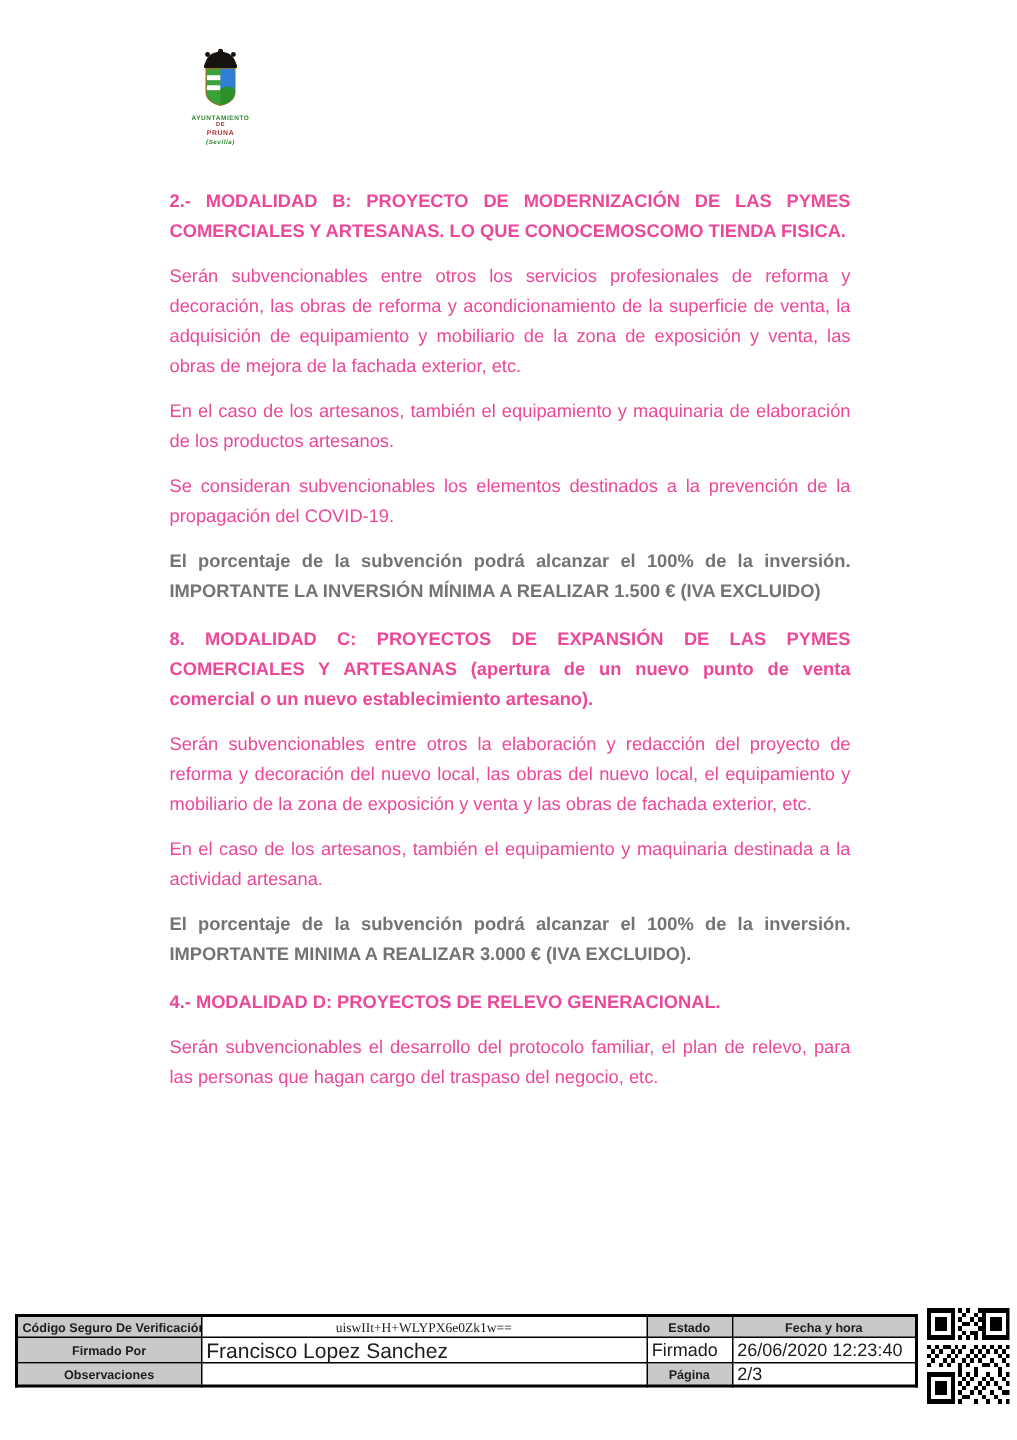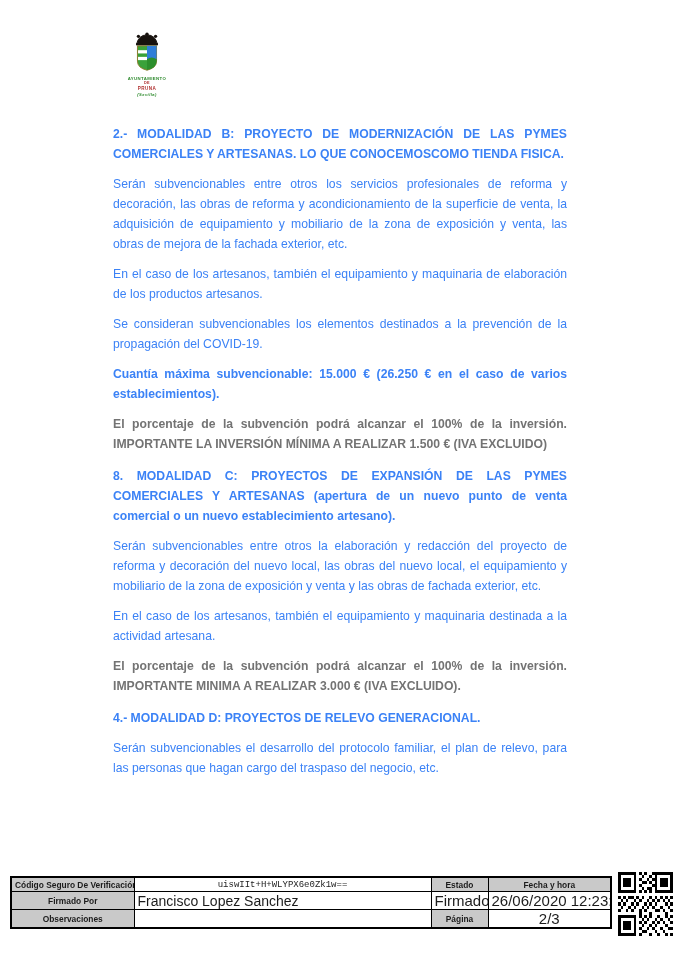--- a/index.html
+++ b/index.html
@@ -16,44 +16,44 @@
   .logo-line{line-height:1.25;letter-spacing:.4px;font-weight:bold;}
   .logo-line.l1{font-size:4.3px;color:#2e8b2e;}
   .logo-line.l2{font-size:3.8px;color:#b03030;}
   .logo-line.l3{font-size:4.6px;color:#b03030;}
   .logo-line.l4{font-size:4.1px;color:#2e8b2e;font-style:italic;}
 
   
   .content{position:absolute;left:113px;top:124px;width:454px;}
   .blk{
     margin:0 0 10px 0;font-size:12.2px;line-height:20px;
-    text-align:justify;color:#3b82f6;
+    text-align:justify;color:#ec4899;
   }
   .blk.heading{font-weight:bold;margin-top:12px;}
   .blk.heading:first-child{margin-top:0;}
   .blk.bold{font-weight:bold;}
   .blk.red{font-weight:bold;color:#737373;}
 
   
   .vtable{
     position:absolute;left:10px;top:876px;width:600px;
     border-collapse:collapse;table-layout:fixed;
     border:2px solid #000;font-size:9px;
   }
   .vtable td{
     border:1px solid #000;padding:0 3px;height:13px;
     overflow:hidden;white-space:nowrap;vertical-align:middle;
   }
   .vtable td.lbl{
     background:#c9c9c9;font-weight:bold;text-align:center;font-size:8.4px;
   }
   .vtable td.mono{
-    font-family:Liberation Mono, monospace;text-align:center;font-size:9px;
+    font-family:Liberation Serif, serif;text-align:center;font-size:9px;
   }
-  .vtable td.ctr{text-align:center;font-size:15px;}
+  .vtable td.ctr{text-align:left;font-size:12px;}
   .vtable td.val{font-size:14px;}
   .vtable tr.url-row td{height:24px;}
 
   
   .qr{position:absolute;left:618px;top:872px;width:55px;height:64px;}
   .qr svg{display:block;width:100%;height:100%;}
 </style>
 </head>
 <body>
 
@@ -81,21 +81,20 @@
     <div class="logo-line l2">DE</div>
     <div class="logo-line l3">PRUNA</div>
     <div class="logo-line l4">(Sevilla)</div>
   </div>
 
   <div class="content">
     <p class="blk heading">2.- MODALIDAD B: PROYECTO DE MODERNIZACIÓN DE LAS PYMES COMERCIALES Y ARTESANAS. LO QUE CONOCEMOSCOMO TIENDA FISICA.</p>
     <p class="blk">Serán subvencionables entre otros los servicios profesionales de reforma y decoración, las obras de reforma y acondicionamiento de la superficie de venta, la adquisición de equipamiento y mobiliario de la zona de exposición y venta, las obras de mejora de la fachada exterior, etc.</p>
     <p class="blk">En el caso de los artesanos, también el equipamiento y maquinaria de elaboración de los productos artesanos.</p>
     <p class="blk">Se consideran subvencionables los elementos destinados a la prevención de la propagación del COVID-19.</p>
-    <p class="blk bold">Cuantía máxima subvencionable: 15.000 € (26.250 € en el caso de varios establecimientos).</p>
     <p class="blk red">El porcentaje de la subvención podrá alcanzar el 100% de la inversión. IMPORTANTE LA INVERSIÓN MÍNIMA A REALIZAR 1.500 € (IVA EXCLUIDO)</p>
     <p class="blk heading">8. MODALIDAD C: PROYECTOS DE EXPANSIÓN DE LAS PYMES COMERCIALES Y ARTESANAS (apertura de un nuevo punto de venta comercial o un nuevo establecimiento artesano).</p>
     <p class="blk">Serán subvencionables entre otros la elaboración y redacción del proyecto de reforma y decoración del nuevo local, las obras del nuevo local, el equipamiento y mobiliario de la zona de exposición y venta y las obras de fachada exterior, etc.</p>
     <p class="blk">En el caso de los artesanos, también el equipamiento y maquinaria destinada a la actividad artesana.</p>
     <p class="blk red">El porcentaje de la subvención podrá alcanzar el 100% de la inversión. IMPORTANTE MINIMA A REALIZAR 3.000 € (IVA EXCLUIDO).</p>
     <p class="blk heading">4.- MODALIDAD D: PROYECTOS DE RELEVO GENERACIONAL.</p>
     <p class="blk">Serán subvencionables el desarrollo del protocolo familiar, el plan de relevo, para las personas que hagan cargo del traspaso del negocio, etc.</p>
   </div>
 
   <table class="vtable">

